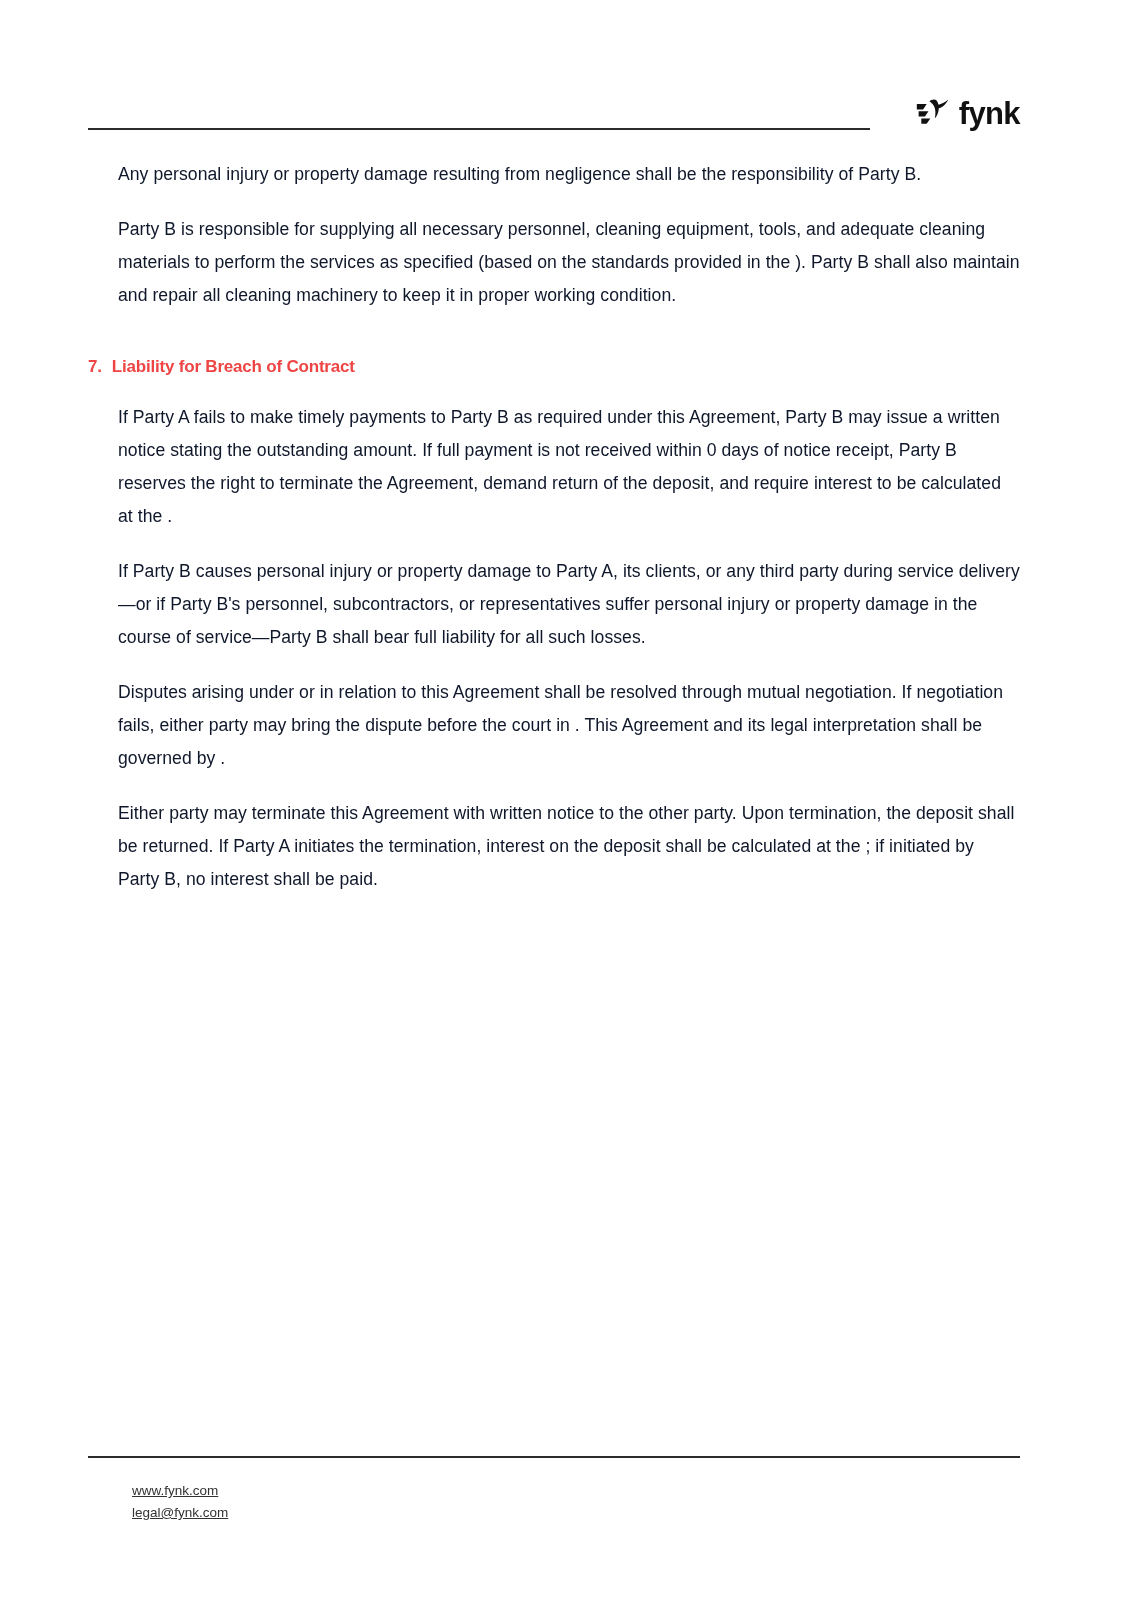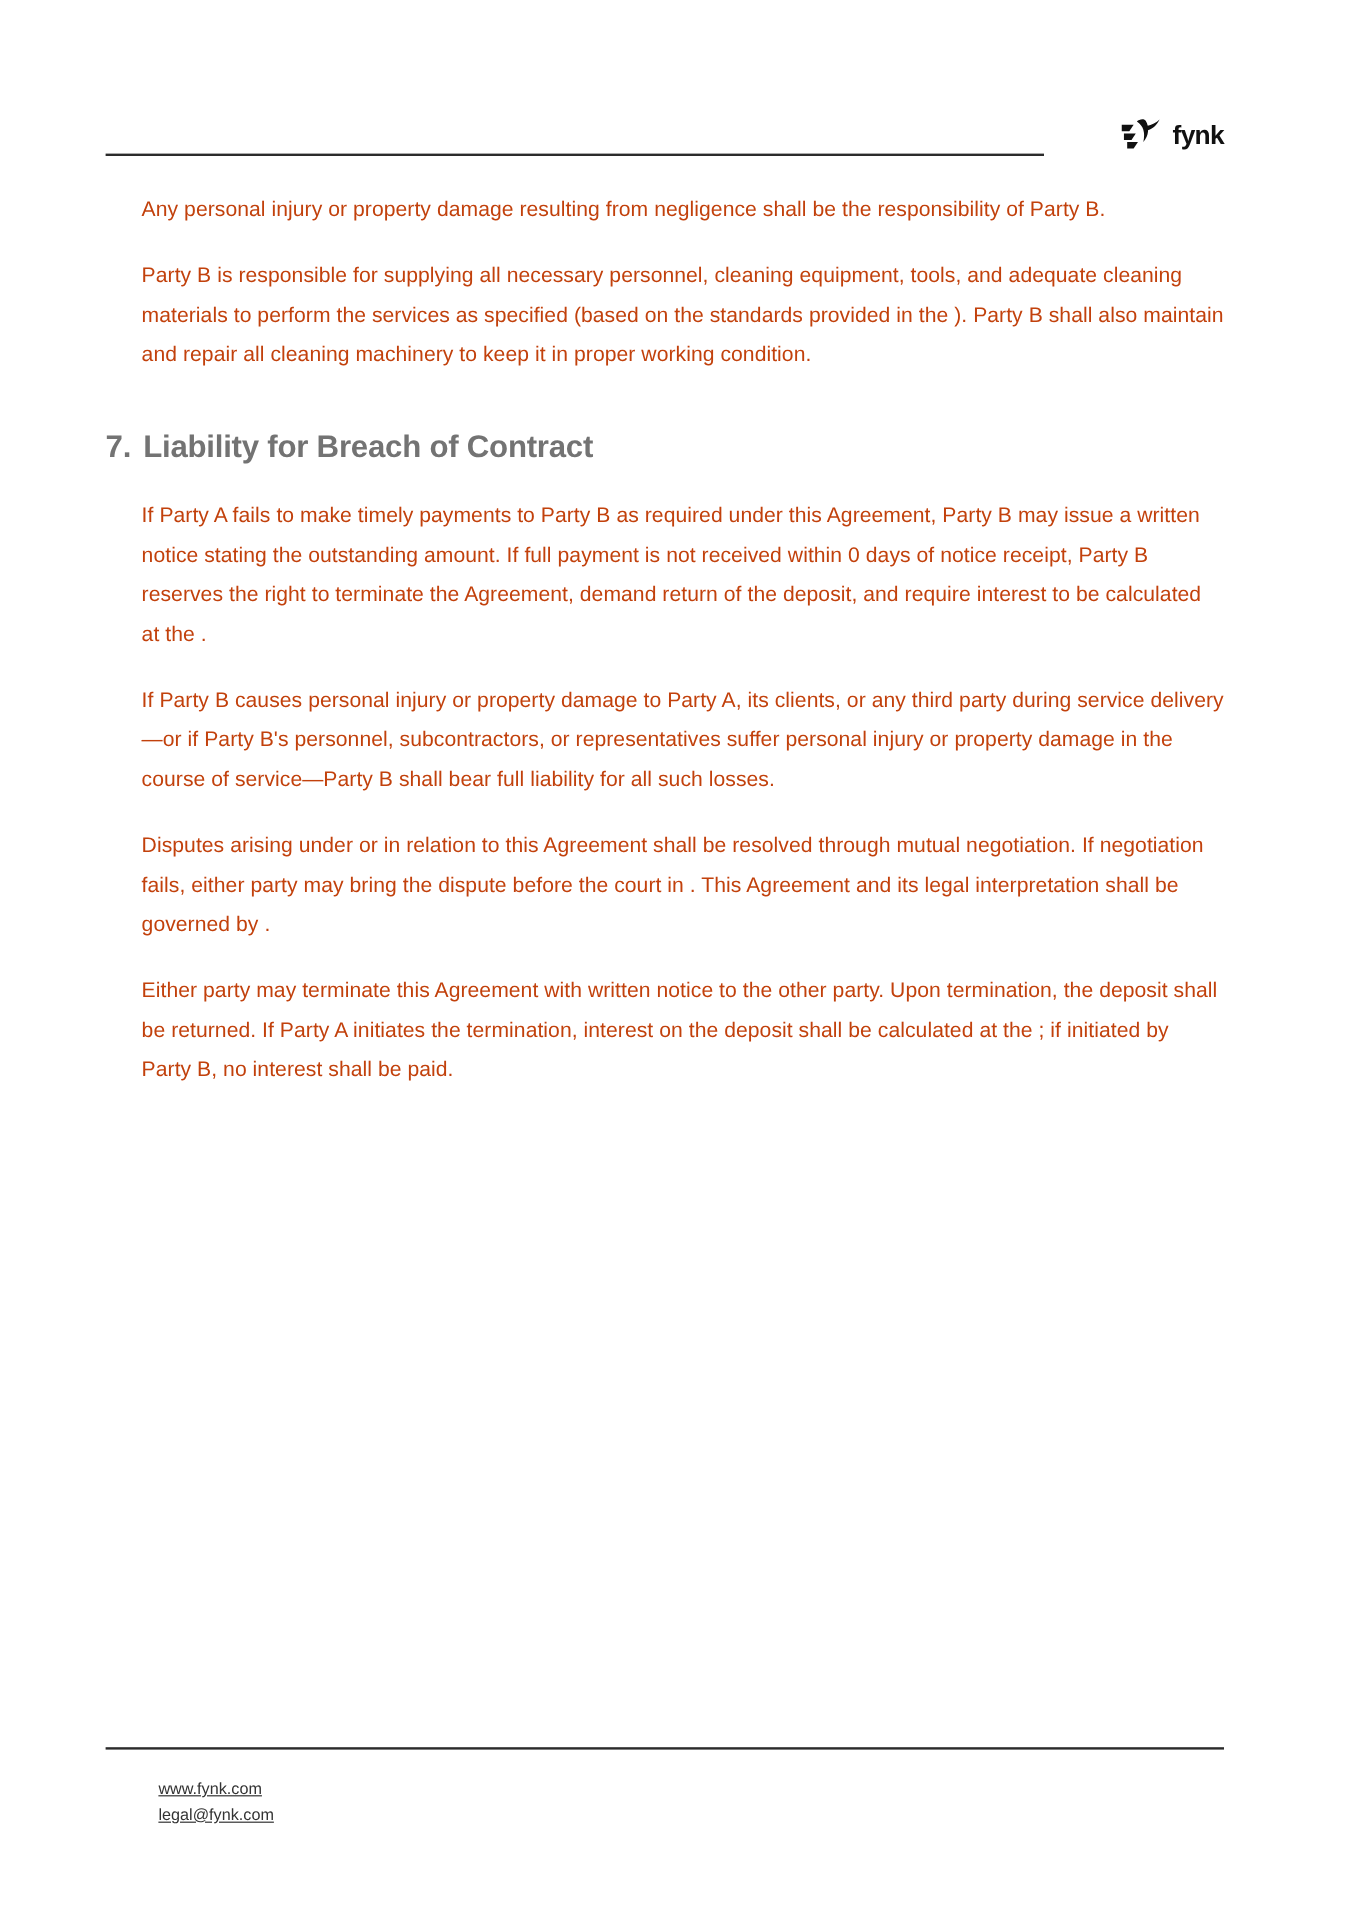--- a/index.html
+++ b/index.html
@@ -43,47 +43,47 @@
     display: flex;
     align-items: center;
     gap: 8px;
   }
   .brand-mark {
     width: 36px;
     height: 34px;
     display: block;
   }
   .brand-name {
-    font-size: 22px;
+    font-size: 31px;
     font-weight: bold;
     letter-spacing: -0.6px;
     color: #111111;
     line-height: 1;
   }
 
   
   .content {
     position: absolute;
     left: 88px;
     top: 158px;
     width: 932px;
   }
   .para {
     font-size: 17.6px;
     line-height: 33px;
-    color: #c2410c;
+    color: #0f172a;
     margin: 0 0 22px 30px;
     letter-spacing: 0.05px;
   }
   .para:last-child { margin-bottom: 18px; }
 
   h2.section {
-    font-size: 26px;
+    font-size: 17px;
     font-weight: bold;
-    color: #737373;
+    color: #ef4444;
     margin: 44px 0 24px 0;
     letter-spacing: -0.2px;
     line-height: 1.25;
   }
   h2.section .num { margin-right: 10px; }
 
   
   .footer {
     position: absolute;
     left: 88px;

